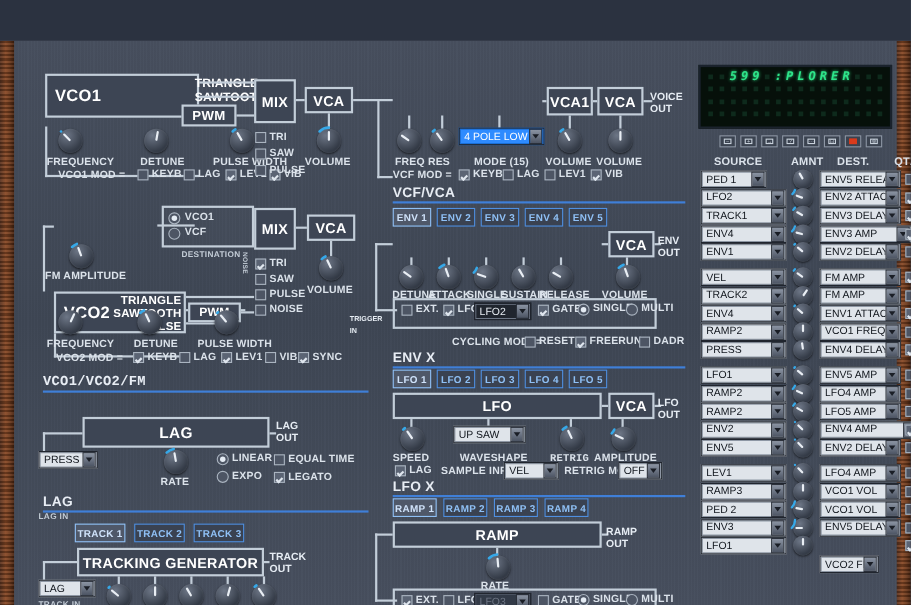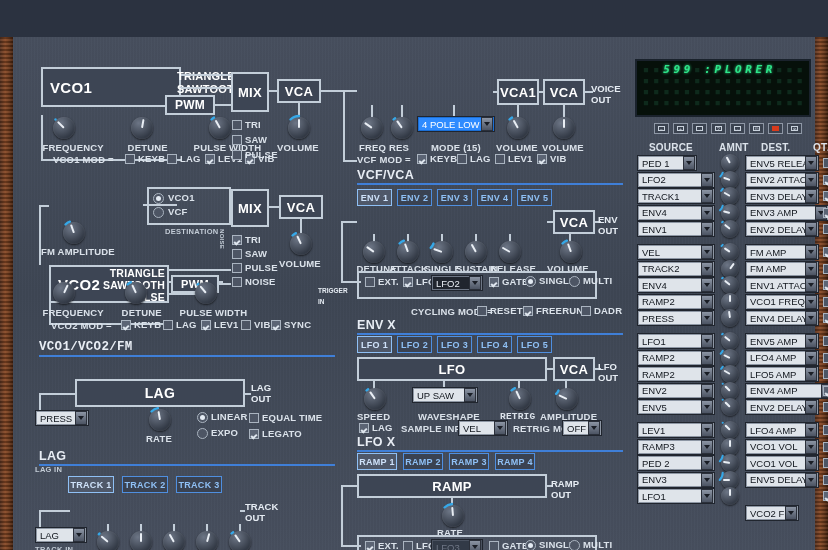--- a/index.html
+++ b/index.html
@@ -318,20 +318,21 @@
         <div class="lbl" style="left: 198px; top: 390px;">EXPO</div>
         <div class="cb" style="left: 236px; top: 376px;"></div>
         <div class="lbl" style="left: 249px; top: 375px;">EQUAL TIME</div>
         <div class="cb on" style="left: 236px; top: 392px;"></div>
         <div class="lbl" style="left: 249px; top: 391px;">LEGATO</div>
         <div class="seclabel" style="left: 26px; top: 412px;">LAG</div>
         <div class="secrule" style="left: 26px; top: 427px; width: 296px;"></div>
         <div class="tabbtn sel" style="left: 55px; top: 439px; width: 46px;">TRACK 1</div>
         <div class="tabbtn" style="left: 109px; top: 439px; width: 46px;">TRACK 2</div>
         <div class="tabbtn" style="left: 163px; top: 439px; width: 46px;">TRACK 3</div>
+        <div class="modbox" style="left: 57px; top: 461px; width: 170px; height: 26px; font-size: 13px;">TRACKING GENERATOR</div>
         <div class="wirelabel" style="left: 232px; top: 464px;">TRACK<br>OUT</div>
         <div class="wire" style="left: 227px; top: 473px; width: 5px; height: 2px;"></div>
         <div class="wire" style="left: 26px; top: 473px; width: 2px; height: 22px;"></div>
         <div class="wire" style="left: 26px; top: 473px; width: 31px; height: 2px;"></div>
         <div class="combo lt" style="left: 22px; top: 490px; width: 52px;">
           <div class="txt">LAG</div>
           <div class="arw"></div>
         </div>
         <div class="lbl sm" style="left: 22px; top: 508px;">TRACK IN</div>
         <div class="wire" style="left: 94px; top: 487px; width: 2px; height: 8px;"></div>

